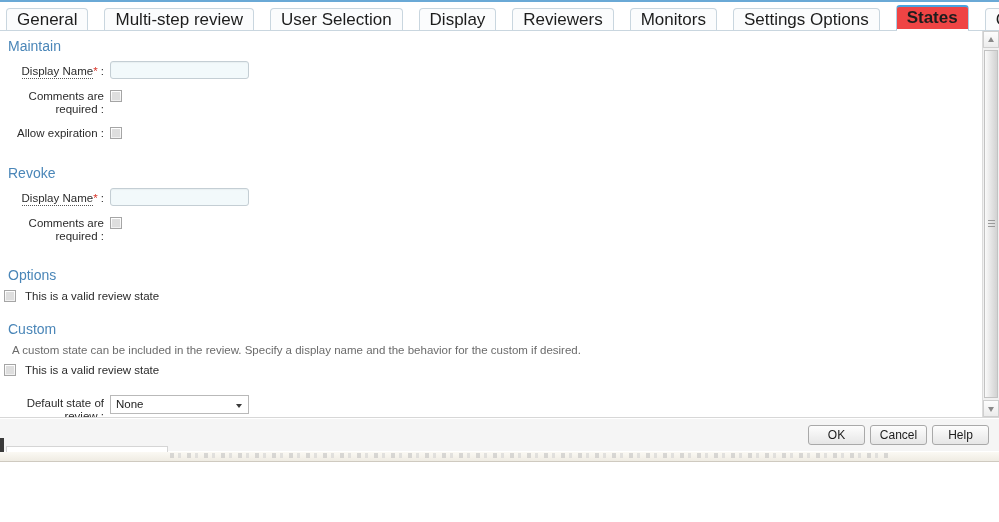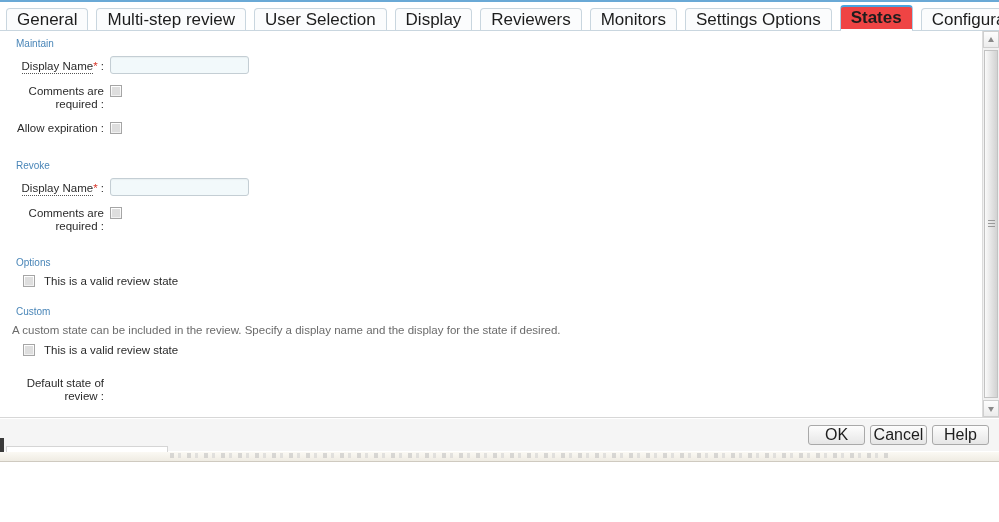--- a/index.html
+++ b/index.html
@@ -53,21 +53,21 @@
     font-size: 17px;
     color: #1d1d1d;
     background: #fbfcfd;
     border: 1px solid #c9d6df;
     border-bottom: none;
     border-radius: 4px 4px 0 0;
     vertical-align: bottom;
     box-sizing: border-box;
     z-index: 1;
   }
-  .tab + .tab { margin-left: 8px; }
+  .tab + .tab { margin-left: 16px; }
   .tab.active {
     background: #ef4444;
     border-color: #a9cfe6;
     border-top: 2px solid #4aa3df;
     font-weight: bold;
     height: 25px;
     line-height: 22px;
     margin-top: 3px;
     z-index: 3;
   }
@@ -92,23 +92,23 @@
     left: 0; top: 0;
     width: 975px;
     height: 100%;
     padding: 7px 0 0 0;
     box-sizing: border-box;
     overflow: hidden;
   }
 
   .section-title {
     color: #4a86b8;
-    font-size: 10px;
+    font-size: 14px;
     padding-left: 8px;
-    margin: 0 0 7px 8px;
+    margin: 0 0 7px 0;
   }
   .section-desc {
     color: #6b6b6b;
     font-size: 11.5px;
     padding-left: 12px;
     margin: 0 0 8px 0;
   }
 
   .row {
     display: flex;
@@ -184,21 +184,21 @@
   .cb::before {
     content: "";
     position: absolute;
     left: 1px; top: 1px; right: 1px; bottom: 1px;
     background: #dedede;
   }
   .cb-pad { padding-top: 4px; }
 
   .check-row {
     display: flex;
-    padding-left: 23px;
+    padding-left: 4px;
     margin-bottom: 6px;
   }
   .check-row .cb { margin-right: 9px; }
   .check-row .ctext { font-size: 11.5px; color: #2b2b2b; }
 
   .spacer-lg { height: 17px; }
   .spacer-md { height: 13px; }
 
   
   .vscroll {
@@ -262,21 +262,21 @@
     position: absolute;
     right: 10px;
     top: 6px;
   }
   .btn {
     display: inline-block;
     width: 57px;
     height: 20px;
     line-height: 18px;
     text-align: center;
-    font-size: 16px;
+    font-size: 12px;
     color: #1d1d1d;
     background: linear-gradient(#fdfdfd, #e6e6e6);
     border: 1px solid #a9a9a9;
     border-radius: 3px;
     box-sizing: border-box;
     margin-left: 5px;
     cursor: default;
     font-family: "Liberation Sans", sans-serif;
   }
 
@@ -369,33 +369,37 @@
 
       <div class="section-title">Options</div>
       <div class="check-row">
         <span class="cb"></span>
         <span class="ctext">This is a valid review state</span>
       </div>
 
       <div class="spacer-md"></div>
 
       <div class="section-title">Custom</div>
-      <div class="section-desc">A custom state can be included in the review. Specify a display name and the display for the state if desired.</div>
+      <div class="section-desc">A custom state can be included in the review. Specify a display name and the behavior for the custom if desired.</div>
       <div class="check-row">
         <span class="cb"></span>
         <span class="ctext">This is a valid review state</span>
       </div>
 
       <div class="spacer-md"></div>
 
 
       <div class="row tall">
         <div class="lbl">
           <div>Default state of review :</div>
 
+        </div>
+        <div class="selectbox">
+          <span>None</span>
+          <span class="arrow"></span>
         </div>
       </div>
 
     </div>
 
     <div class="vscroll">
       <div class="sb-btn up">
           <span class="tri"></span>
         </div>
       <div class="sb-thumb">

